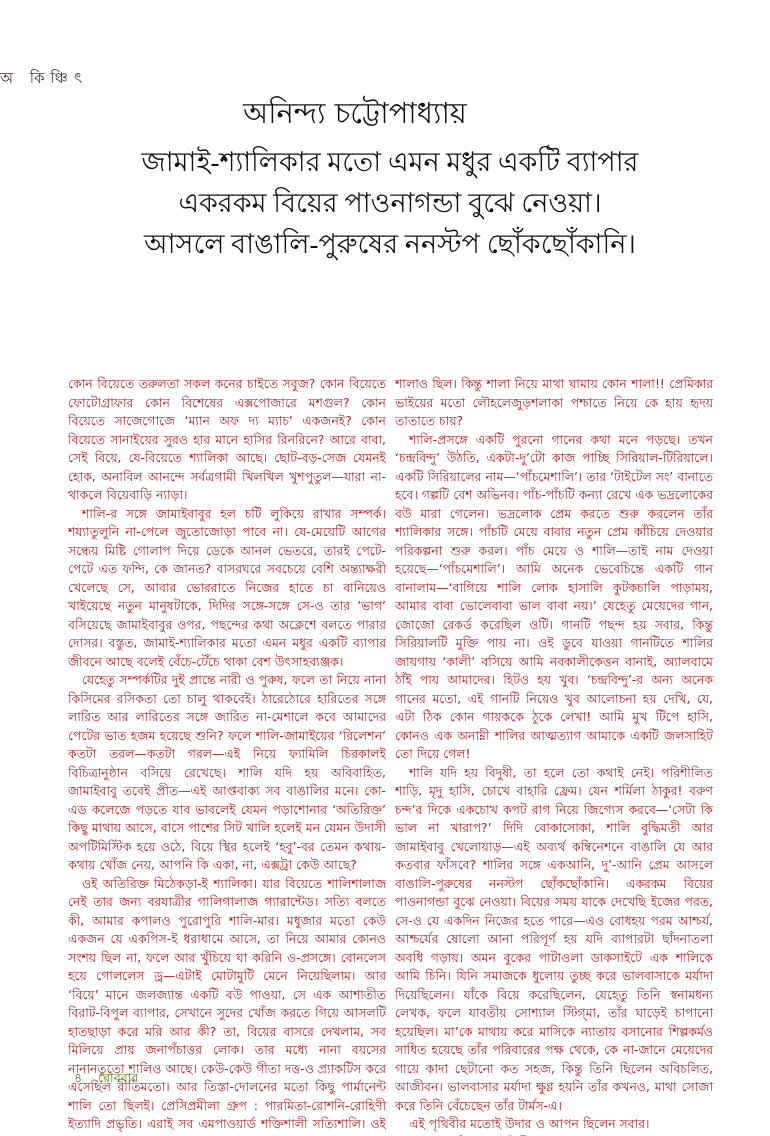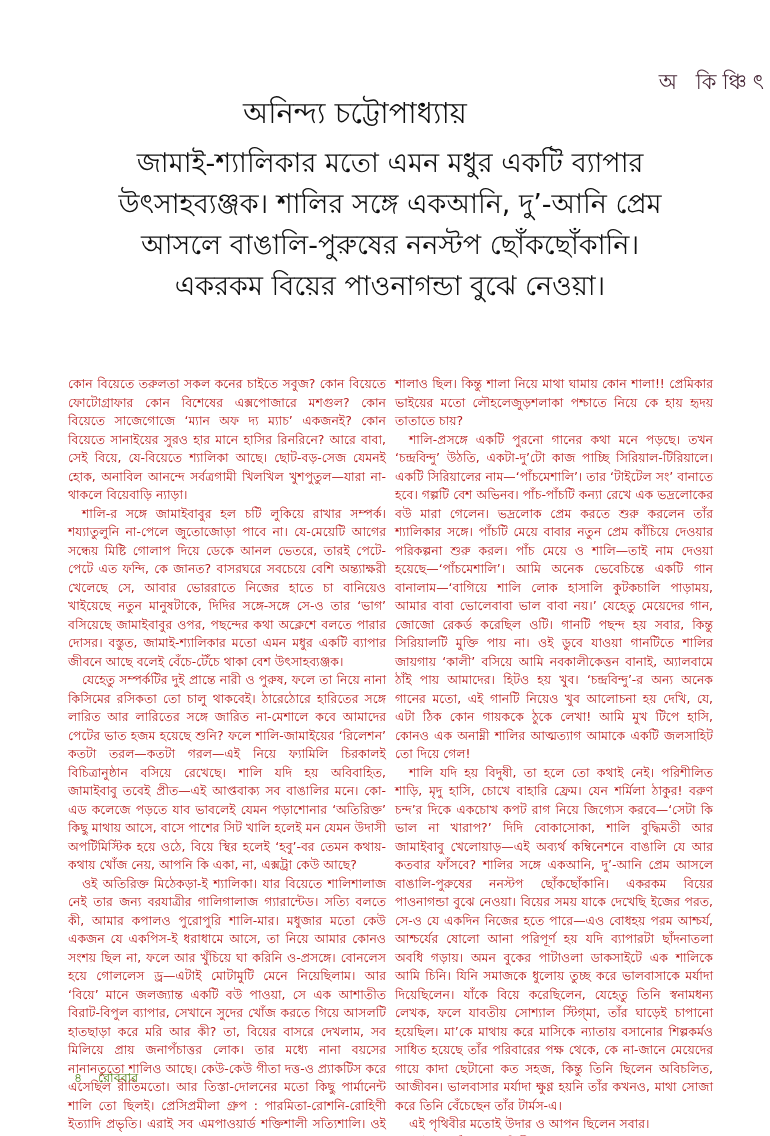--- a/index.html
+++ b/index.html
@@ -1,39 +1,38 @@
 <!DOCTYPE html>
 <html><head>
 <meta charset="utf-8">
 <style>
   html, body { margin: 0; padding: 0; background: #ffffff; }
   body { width: 770px; height: 1136px; position: relative; overflow: hidden; color: #111; font-family: "DejaVu Sans", sans-serif; }
-  .column-label { position: absolute; top: 66px; left: 0; width: 770px; text-align: right; font-size: 21px; color: #4a2b3a; letter-spacing: 6px; }
+  .column-label { position: absolute; top: 66px; left: 0; width: 770px; text-align: left; font-size: 15px; color: #4a2b3a; letter-spacing: 6px; }
   .author { position: absolute; top: 90px; left: 0; width: 710px; text-align: center; font-size: 29px; color: #111; }
   .pullquote { position: absolute; top: 142px; left: 100px; width: 580px; text-align: center; font-size: 27px; line-height: 41px; color: #111; }
-  .pullquote div { white-space: nowrap; }
+  .pullquote div { white-space: nowrap; font-family: Liberation Serif, serif; }
   .body-col { position: absolute; top: 375px; width: 318px; font-size: 12.4px; line-height: 18.5px; text-align: justify; color: #b91c1c; }
   .col-left { left: 68px; }
   .col-right { left: 395px; }
   .body-col p { margin: 0; text-indent: 14px; }
   .body-col p.first { text-indent: 0; }
   .folio { position: absolute; top: 1069px; left: 74px; font-size: 12.5px; color: #4d7c0f; }
   .folio .pg { margin-right: 12px; }
 </style>
 </head>
 <body>
 
 <div class="column-label">অ কিঞ্চিৎ</div>
 <div class="author">অনিন্দ্য চট্টোপাধ্যায়</div>
 
 <div class="pullquote">
   <div>জামাই-শ্যালিকার মতো এমন মধুর একটি ব্যাপার</div>
-  <div>উৎসাহব্যঞ্জক। শালির সঙ্গে একআনি, দু’-আনি প্রেম</div>
+  <div>একরকম বিয়ের পাওনাগন্ডা বুঝে নেওয়া।</div>
   <div>আসলে বাঙালি-পুরুষের ননস্টপ ছোঁকছোঁকানি।</div>
-  <div>একরকম বিয়ের পাওনাগন্ডা বুঝে নেওয়া।</div>
 </div>
 
 <div class="body-col col-left">
   <p class="first">কোন বিয়েতে তরুলতা সকল কনের চাইতে সবুজ? কোন বিয়েতে ফোটোগ্রাফার কোন বিশেষের এক্সপোজারে মশগুল? কোন বিয়েতে সাজেগোজে ‘ম্যান অফ দ্য ম্যাচ’ একজনই? কোন বিয়েতে সানাইয়ের সুরও হার মানে হাসির রিনরিনে? আরে বাবা, সেই বিয়ে, যে-বিয়েতে শ্যালিকা আছে। ছোট-বড়-সেজ যেমনই হোক, অনাবিল আনন্দে সর্বত্রগামী খিলখিল খুশপুতুল—যারা না-থাকলে বিয়েবাড়ি ন্যাড়া।</p>
   <p>শালি-র সঙ্গে জামাইবাবুর হল চটি লুকিয়ে রাখার সম্পর্ক। শয্যাতুলুনি না-পেলে জুতোজোড়া পাবে না। যে-মেয়েটি আগের সন্ধেয় মিষ্টি গোলাপ দিয়ে ডেকে আনল ভেতরে, তারই পেটে-পেটে এত ফন্দি, কে জানত? বাসরঘরে সবচেয়ে বেশি অন্ত্যাক্ষরী খেলেছে সে, আবার ভোররাতে নিজের হাতে চা বানিয়েও খাইয়েছে নতুন মানুষটাকে, দিদির সঙ্গে-সঙ্গে সে-ও তার ‘ভাগ’ বসিয়েছে জামাইবাবুর ওপর, পছন্দের কথা অক্লেশে বলতে পারার দোসর। বস্তুত, জামাই-শ্যালিকার মতো এমন মধুর একটি ব্যাপার জীবনে আছে বলেই বেঁচে-টেঁচে থাকা বেশ উৎসাহব্যঞ্জক।</p>
   <p>যেহেতু সম্পর্কটির দুই প্রান্তে নারী ও পুরুষ, ফলে তা নিয়ে নানা কিসিমের রসিকতা তো চালু থাকবেই। ঠারেঠোরে হারিতের সঙ্গে লারিত আর লারিতের সঙ্গে জারিত না-মেশালে কবে আমাদের পেটের ভাত হজম হয়েছে শুনি? ফলে শালি-জামাইয়ের ‘রিলেশন’ কতটা তরল—কতটা গরল—এই নিয়ে ফ্যামিলি চিরকালই বিচিত্রানুষ্ঠান বসিয়ে রেখেছে। শালি যদি হয় অবিবাহিত, জামাইবাবু তবেই প্রীত—এই আপ্তবাক্য সব বাঙালির মনে। কো-এড কলেজে পড়তে যাব ভাবলেই যেমন পড়াশোনার ‘অতিরিক্ত’ কিছু মাথায় আসে, বাসে পাশের সিট খালি হলেই মন যেমন উদাসী অপটিমিস্টিক হয়ে ওঠে, বিয়ে স্থির হলেই ‘হবু’-বর তেমন কথায়-কথায় খোঁজ নেয়, আপনি কি একা, না, এক্সট্রা কেউ আছে?</p>
   <p>ওই অতিরিক্ত মিঠেকড়া-ই শ্যালিকা। যার বিয়েতে শালিশালাজ নেই তার জন্য বরযাত্রীর গালিগালাজ গ্যারান্টেড। সত্যি বলতে কী, আমার কপালও পুরোপুরি শালি-মার। মধুজার মতো কেউ একজন যে একপিস-ই ধরাধামে আসে, তা নিয়ে আমার কোনও সংশয় ছিল না, ফলে আর খুঁচিয়ে ঘা করিনি ও-প্রসঙ্গে। বোনলেস হয়ে গোললেস ড্র—এটাই মোটামুটি মেনে নিয়েছিলাম। আর ‘বিয়ে’ মানে জলজ্যান্ত একটি বউ পাওয়া, সে এক আশাতীত বিরাট-বিপুল ব্যাপার, সেখানে সুদের খোঁজ করতে গিয়ে আসলটি হাতছাড়া করে মরি আর কী? তা, বিয়ের বাসরে দেখলাম, সব মিলিয়ে প্রায় জনাপঁচাত্তর লোক। তার মধ্যে নানা বয়সের নানানতুতো শালিও আছে। কেউ-কেউ গীতা দত্ত-ও প্র্যাকটিস করে এসেছিল রীতিমতো। আর তিস্তা-দোলনের মতো কিছু পার্মানেন্ট শালি তো ছিলই। প্রেসিপ্রমীলা গ্রুপ : পারমিতা-রোশনি-রোহিণী ইত্যাদি প্রভৃতি। এরাই সব এমপাওয়ার্ড শক্তিশালী সত্যিশালি। ওই আসরে</p>
 </div>
 
 <div class="body-col col-right">

